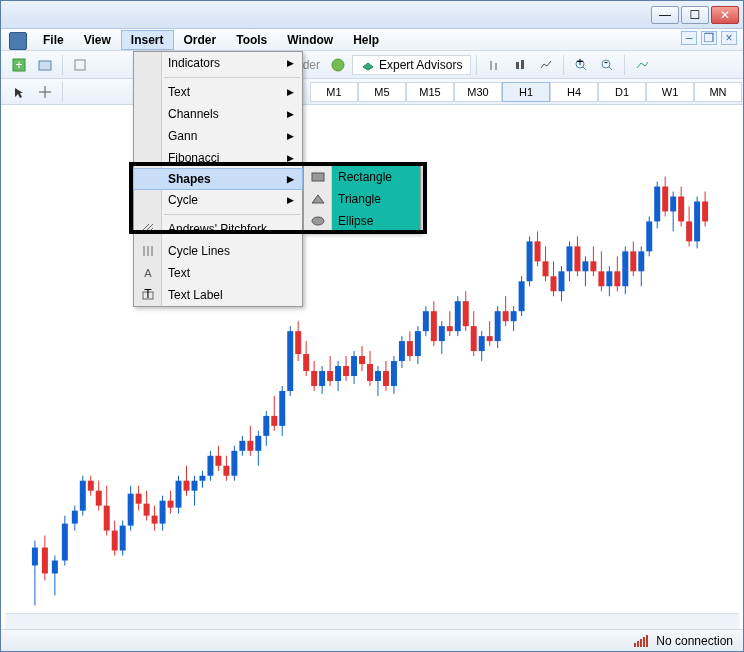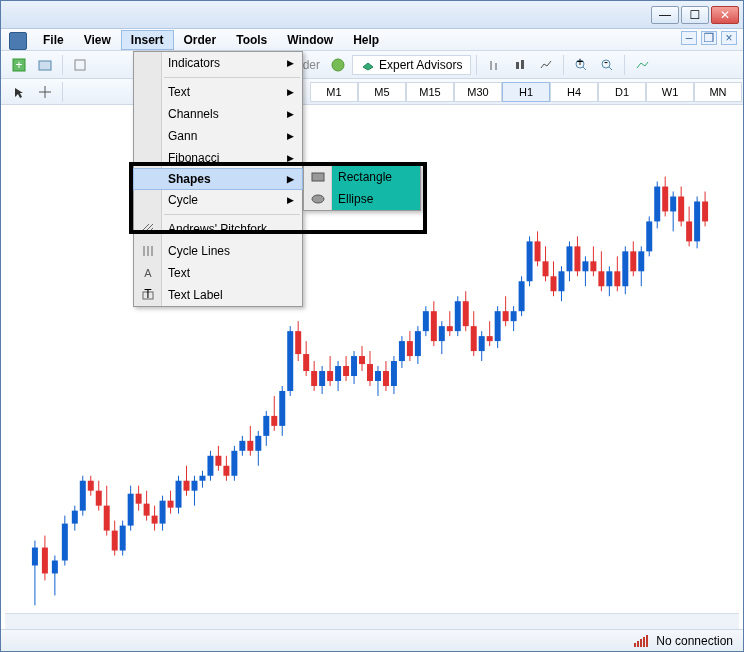--- a/index.html
+++ b/index.html
@@ -436,20 +436,26 @@
   <div class="submenu" id="shapes-sm">
     <div class="icon-col"></div>
   <div class="sm-item">
         <div class="sm-icon"><svg width="14" height="12">
             <rect x="1" y="2" width="12" height="8" fill="#999" stroke="#555"></rect>
           </svg></div>
         <span>Rectangle</span>
       </div>
       <div class="sm-item">
         <div class="sm-icon"><svg width="14" height="12">
+            <polygon points="7,2 13,10 1,10" fill="#999" stroke="#555"></polygon>
+          </svg></div>
+        <span>Triangle</span>
+      </div>
+      <div class="sm-item">
+        <div class="sm-icon"><svg width="14" height="12">
             <ellipse cx="7" cy="6" rx="6" ry="4" fill="#999" stroke="#555"></ellipse>
           </svg></div>
         <span>Ellipse</span>
       </div>
     </div>
   <div class="highlight-box"></div>
 
   <div class="scroll-track"></div>
 
   <div class="statusbar">

